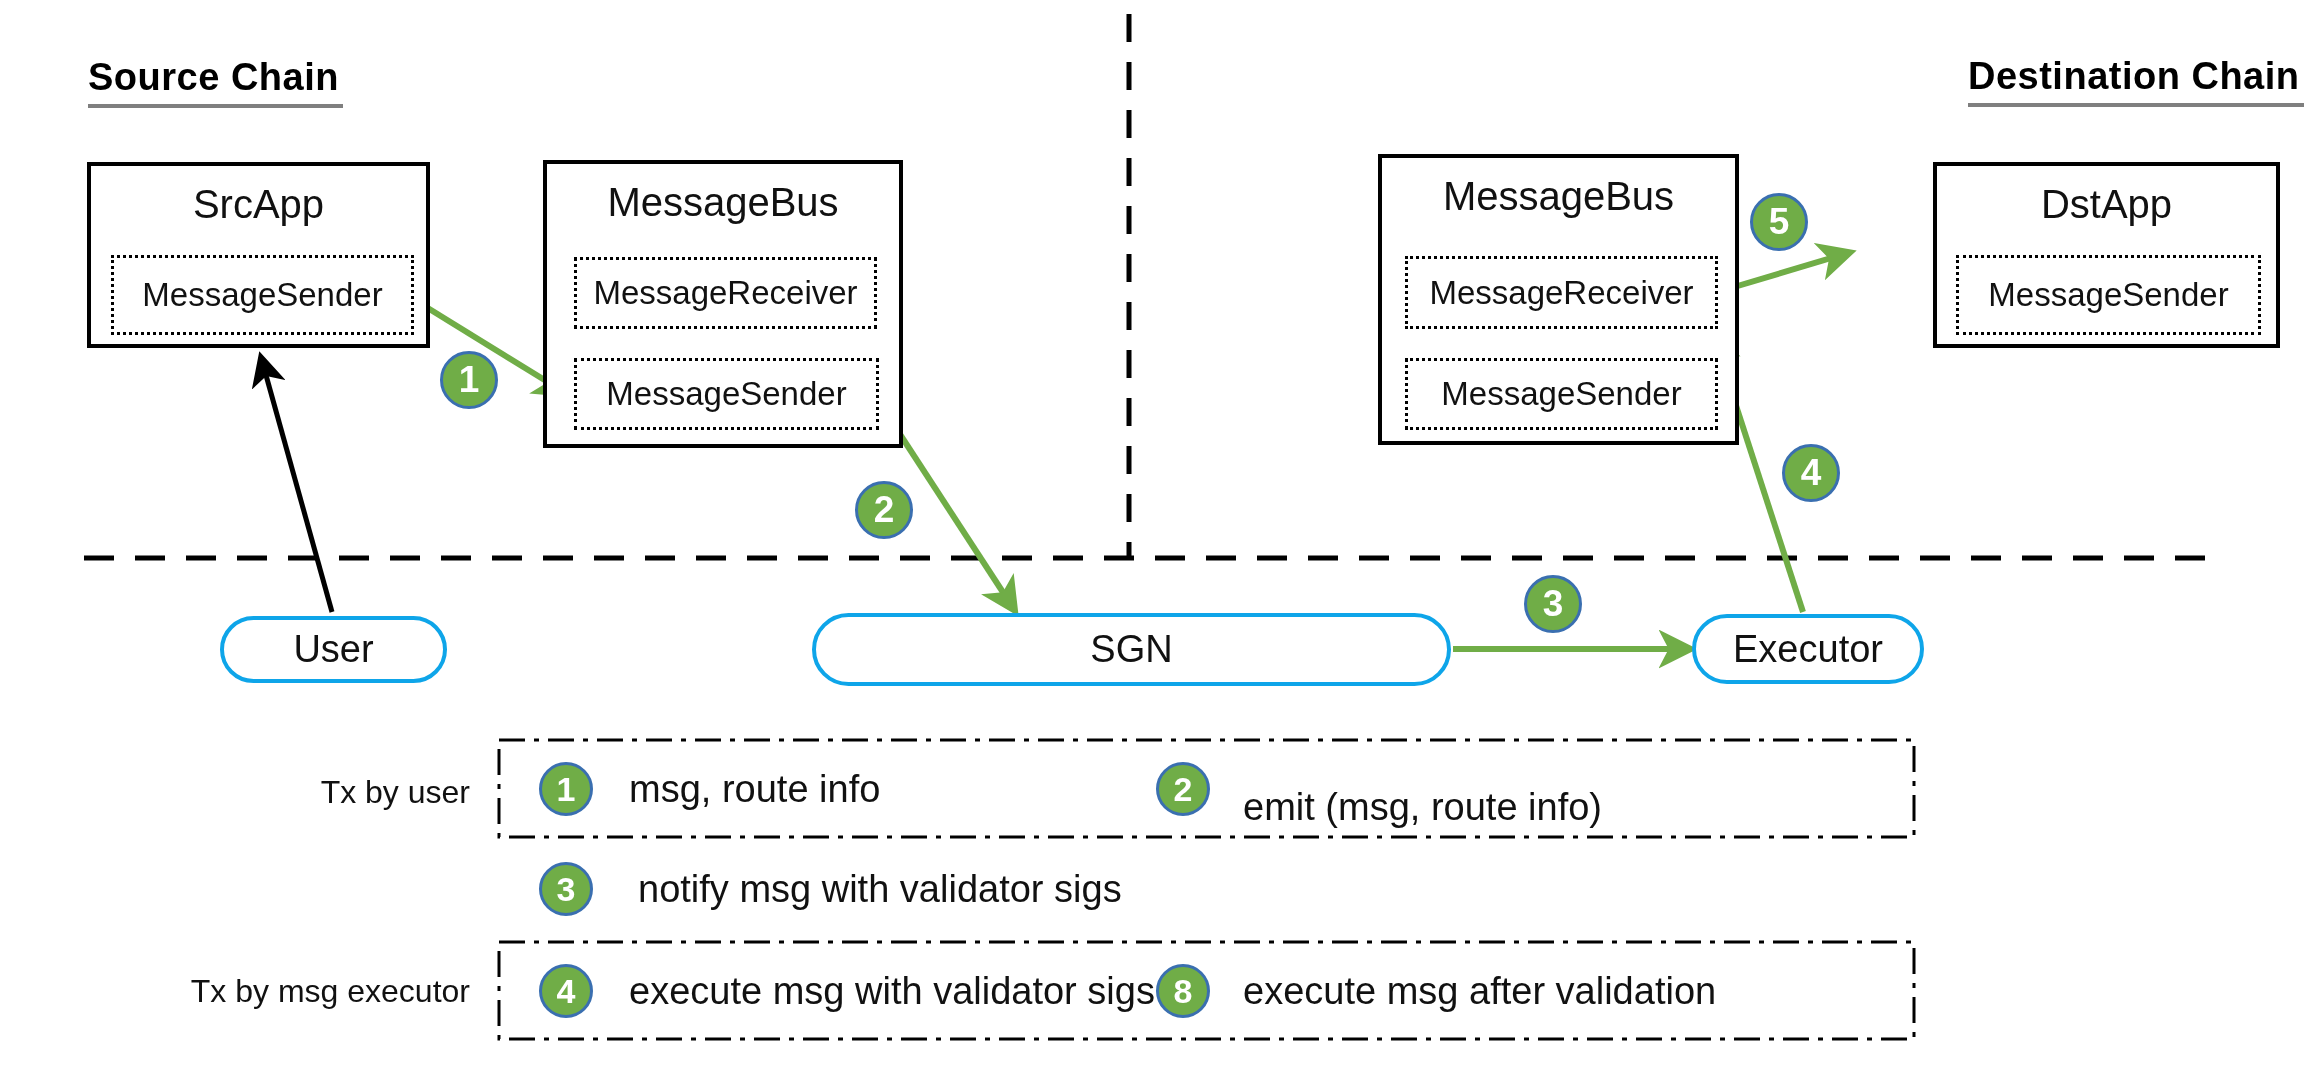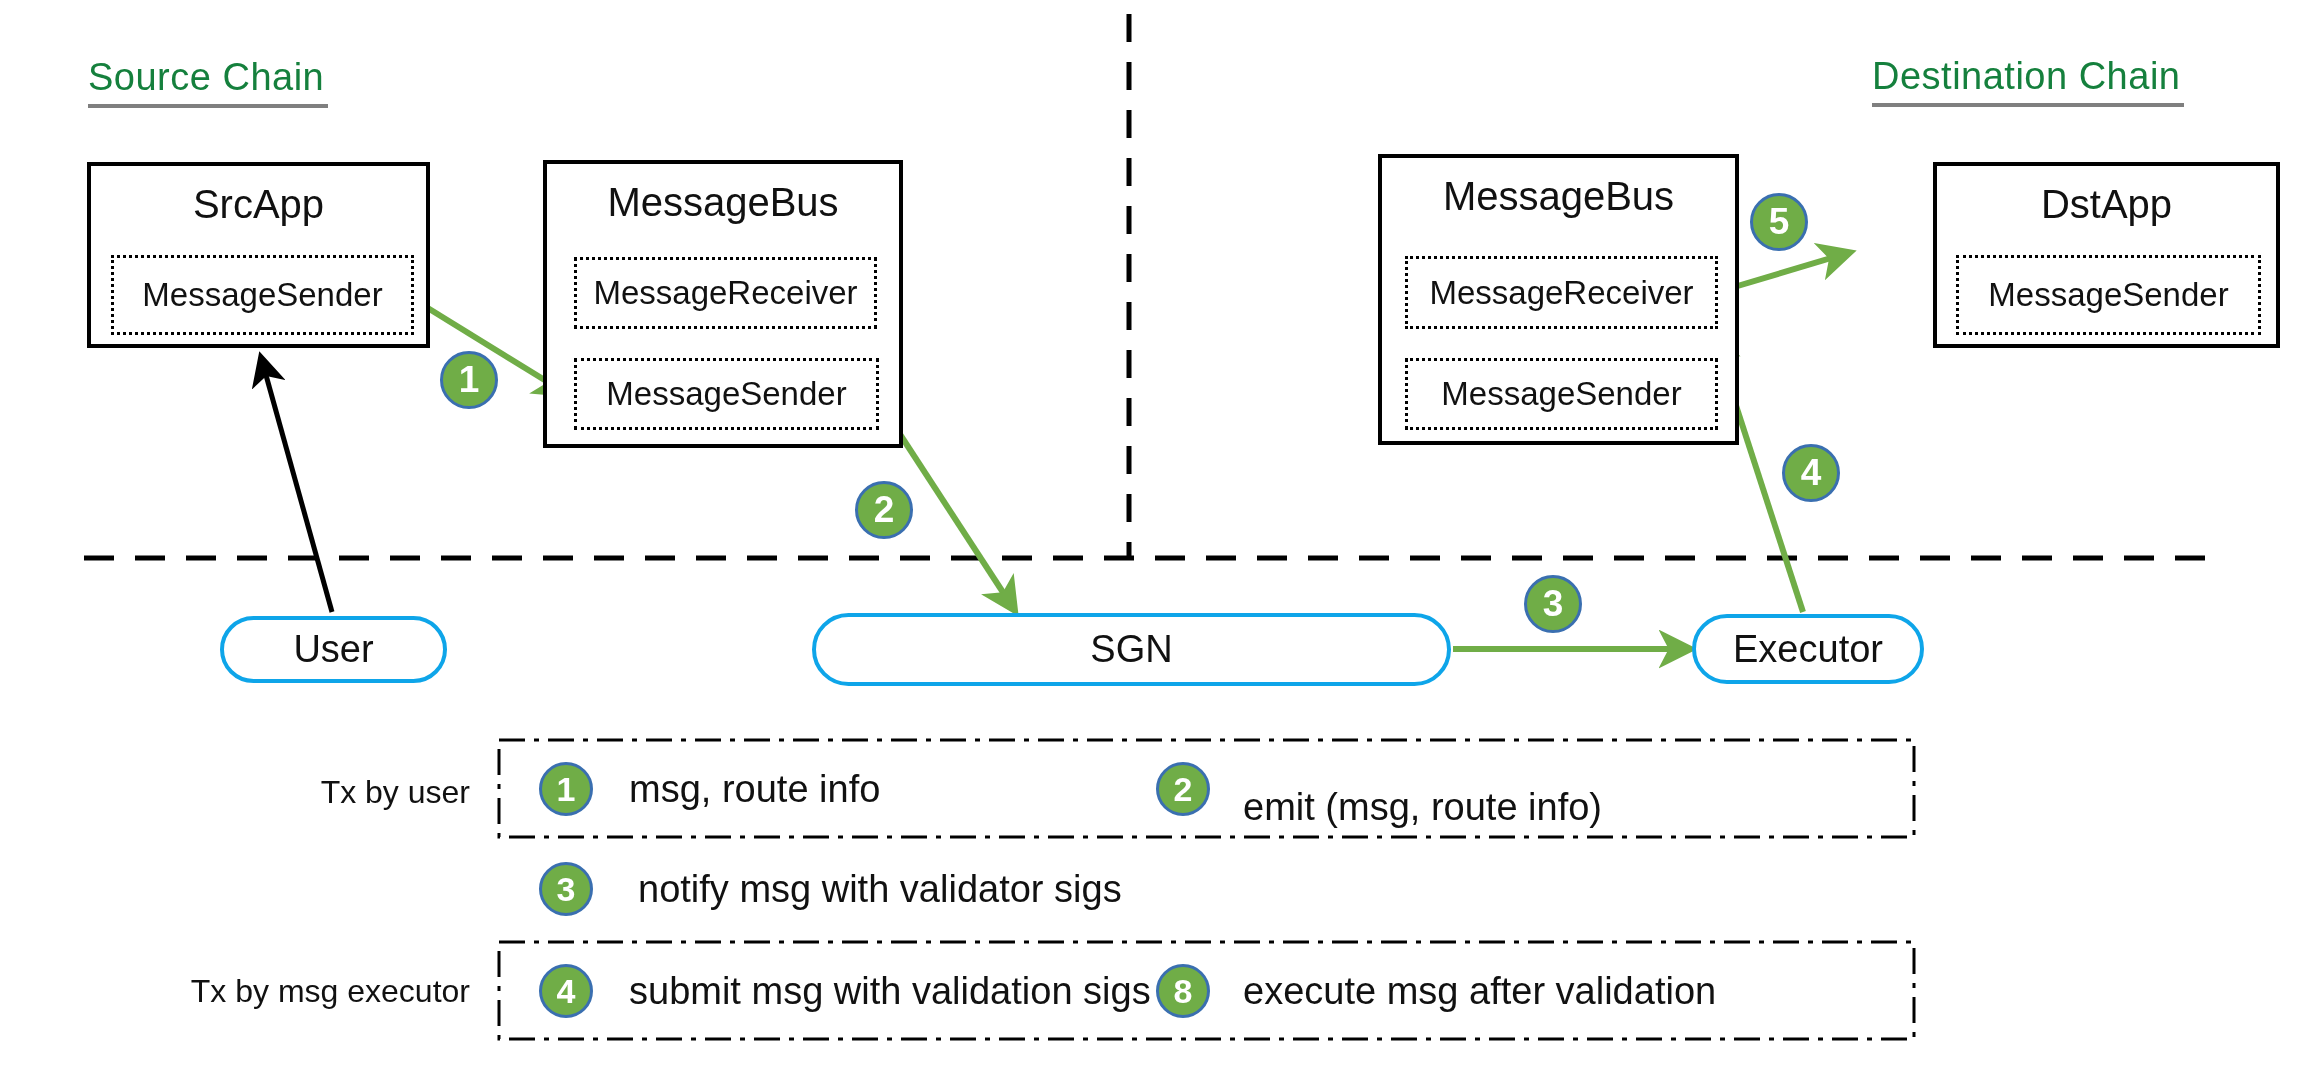--- a/index.html
+++ b/index.html
@@ -3,21 +3,21 @@
 <meta charset="utf-8">
 <style>
   html,body{margin:0;padding:0;background:#ffffff;}
   *{box-sizing:border-box;}
   .canvas{
     position:relative;width:2304px;height:1078px;background:#ffffff;overflow:hidden;
     font-family:"Liberation Sans",sans-serif;color:#111;
   }
   .overlay{position:absolute;left:0;top:0;width:2304px;height:1078px;}
   .heading{
-    position:absolute;font-size:38px;font-weight:normal;color:#15803d;
+    position:absolute;font-size:38px;font-weight:bold;color:#000000;
     border-bottom:4px solid #7f7f7f;padding:0 4px 5px 0;letter-spacing:0.5px;
   }
   .node-box{
     position:absolute;border:4px solid #000;background:#fff;
   }
   .node-title{
     text-align:center;font-size:40px;font-weight:400;padding-top:16px;
   }
   .dotted-box{
     position:absolute;border:3px dotted #000;background:#fff;
@@ -66,21 +66,21 @@
 
     <line x1="332" y1="612" x2="264" y2="368" stroke="#000" stroke-width="5" marker-end="url(#head-black)"></line>
     <line x1="418" y1="302" x2="556" y2="387" stroke="#70ad47" stroke-width="6" marker-end="url(#head-green)"></line>
     <line x1="877" y1="399" x2="1008" y2="600" stroke="#70ad47" stroke-width="6" marker-end="url(#head-green)"></line>
     <line x1="1453" y1="649" x2="1678" y2="649" stroke="#70ad47" stroke-width="6" marker-end="url(#head-green)"></line>
     <line x1="1803" y1="612" x2="1716" y2="344" stroke="#70ad47" stroke-width="6" marker-end="url(#head-green)"></line>
     <line x1="1714" y1="293" x2="1838" y2="256" stroke="#70ad47" stroke-width="6" marker-end="url(#head-green)"></line>
   </svg>
 
   <div class="heading" style="left:88px;top:56px;">Source Chain</div>
-  <div class="heading" style="left:1872px;top:55px;">Destination Chain</div>
+  <div class="heading" style="left:1968px;top:55px;">Destination Chain</div>
 
   <div class="node-box" style="left:87px;top:162px;width:343px;height:186px;">
     <div class="node-title">SrcApp</div>
     <div class="dotted-box" style="left:20px;top:89px;width:303px;height:80px;">MessageSender</div>
   </div>
 
   <div class="node-box" style="left:543px;top:160px;width:360px;height:288px;">
     <div class="node-title">MessageBus</div>
     <div class="dotted-box" style="left:27px;top:93px;width:303px;height:72px;">MessageReceiver</div>
     <div class="dotted-box" style="left:27px;top:194px;width:305px;height:72px;">MessageSender</div>
@@ -113,18 +113,18 @@
   <div class="badge small" style="left:539px;top:762px;">1</div>
   <div class="legend-text" style="left:629px;top:769px;">msg, route info</div>
 
   <div class="badge small" style="left:1156px;top:762px;">2</div>
   <div class="legend-text" style="left:1243px;top:787px;">emit (msg, route info)</div>
 
   <div class="badge small" style="left:539px;top:862px;">3</div>
   <div class="legend-text" style="left:638px;top:869px;">notify msg with validator sigs</div>
 
   <div class="badge small" style="left:539px;top:964px;">4</div>
-  <div class="legend-text" style="left:629px;top:971px;">submit msg with validation sigs</div>
+  <div class="legend-text" style="left:629px;top:971px;">execute msg with validator sigs</div>
 
   <div class="badge small" style="left:1156px;top:964px;">8</div>
   <div class="legend-text" style="left:1243px;top:971px;">execute msg after validation</div>
 
 </div>
 
 </body></html>

